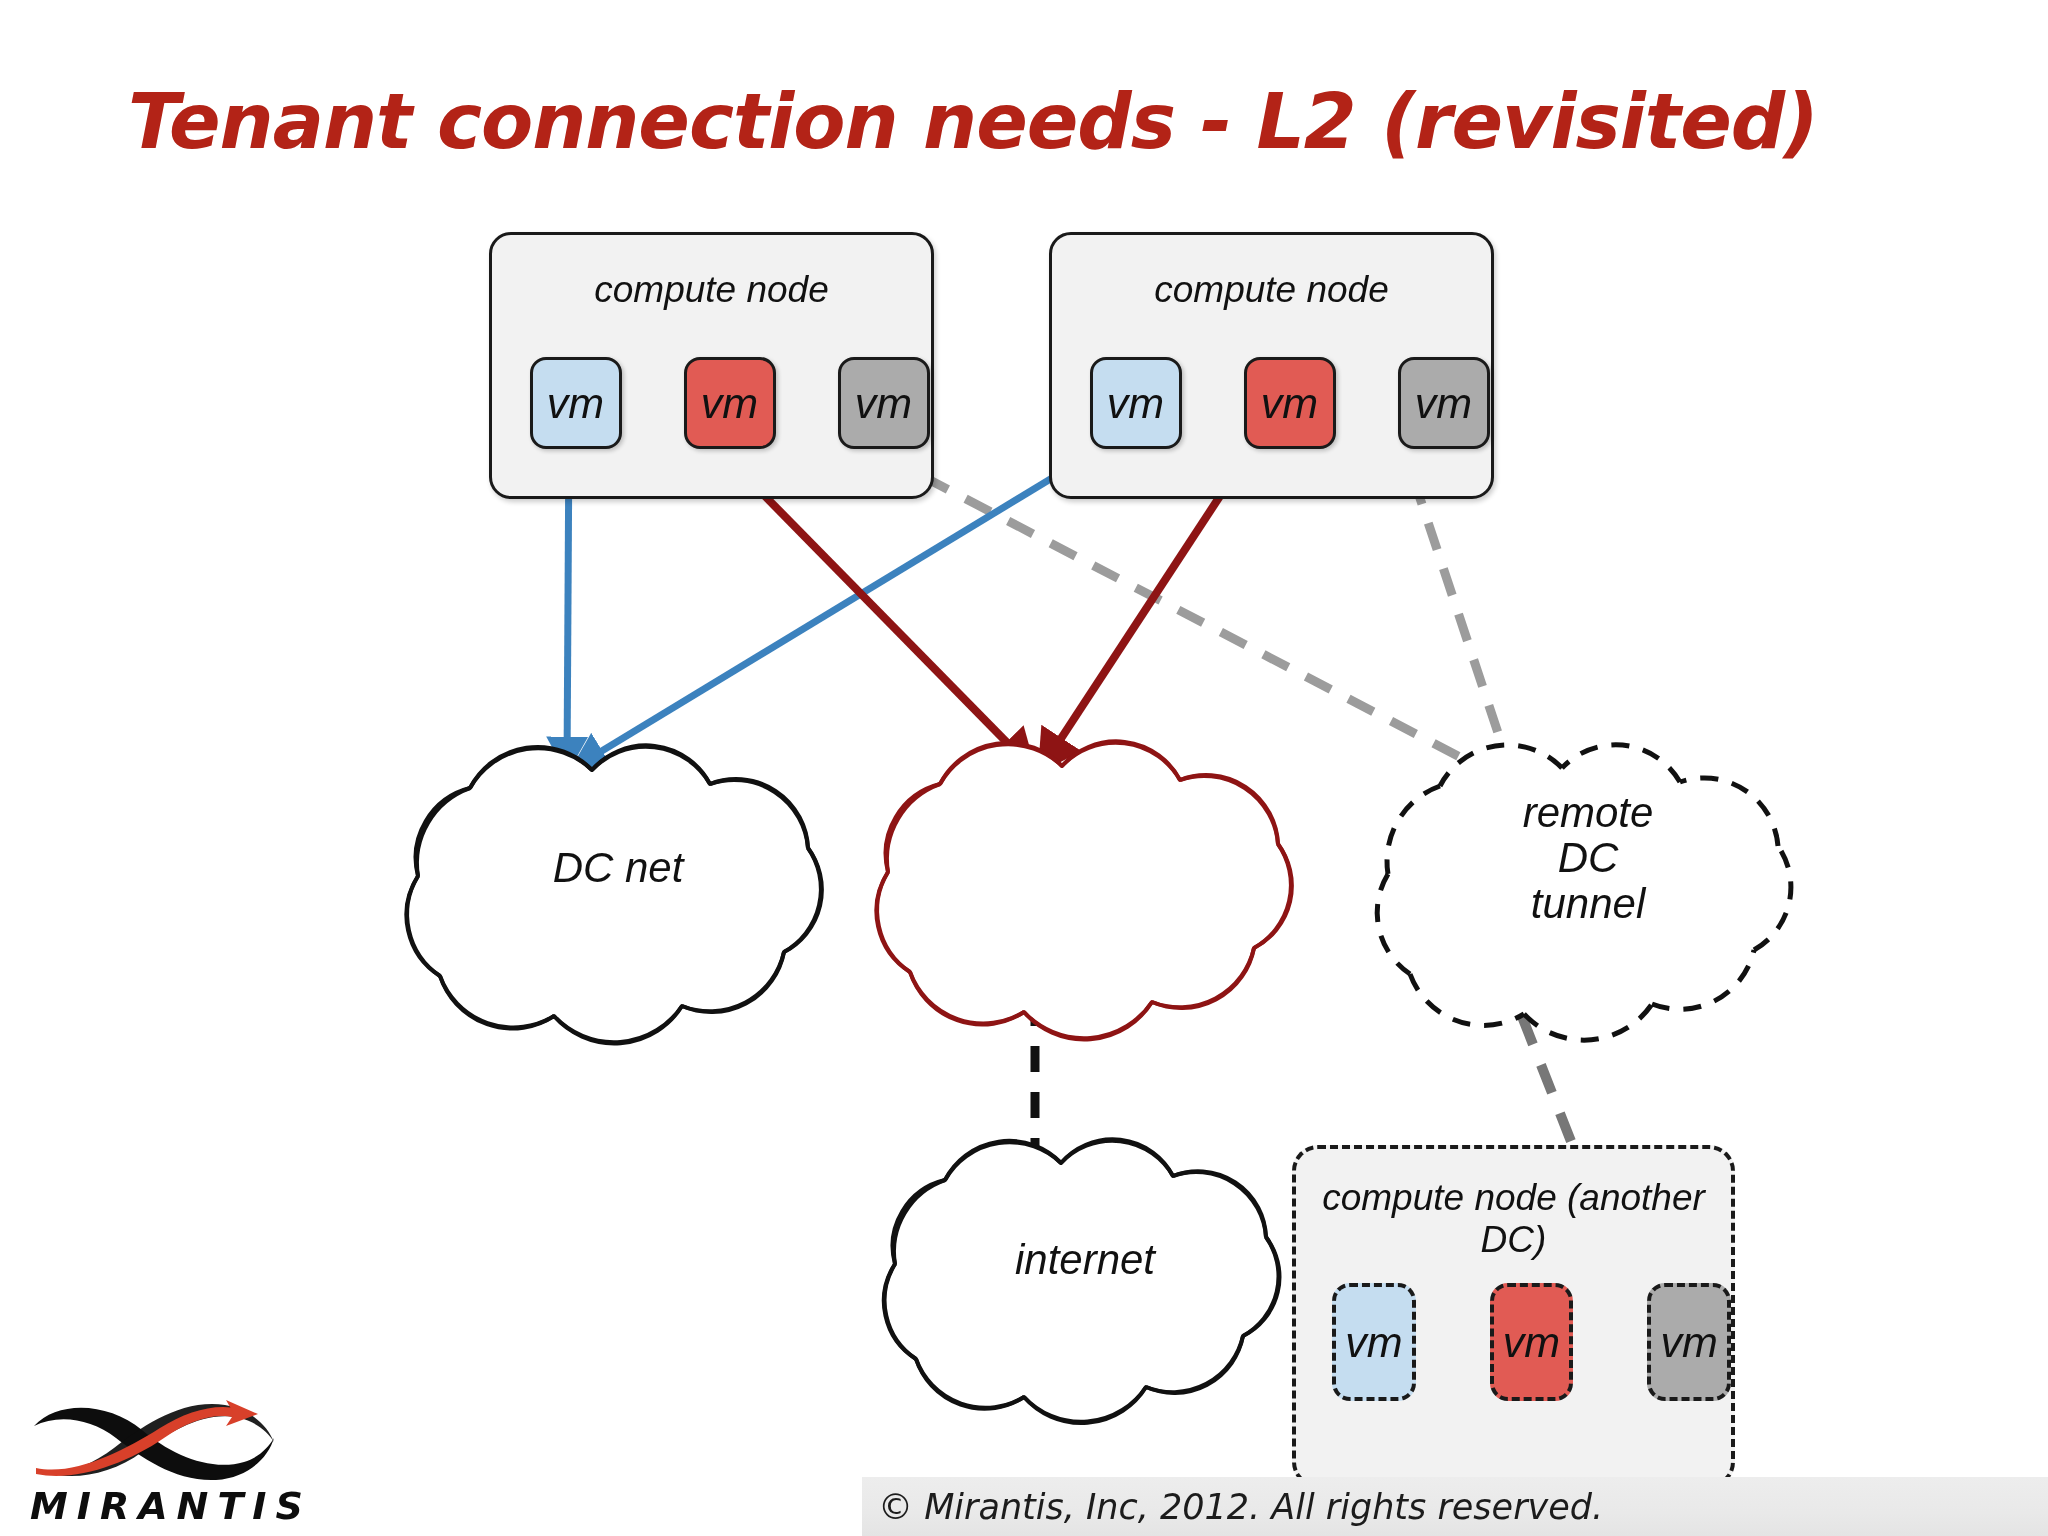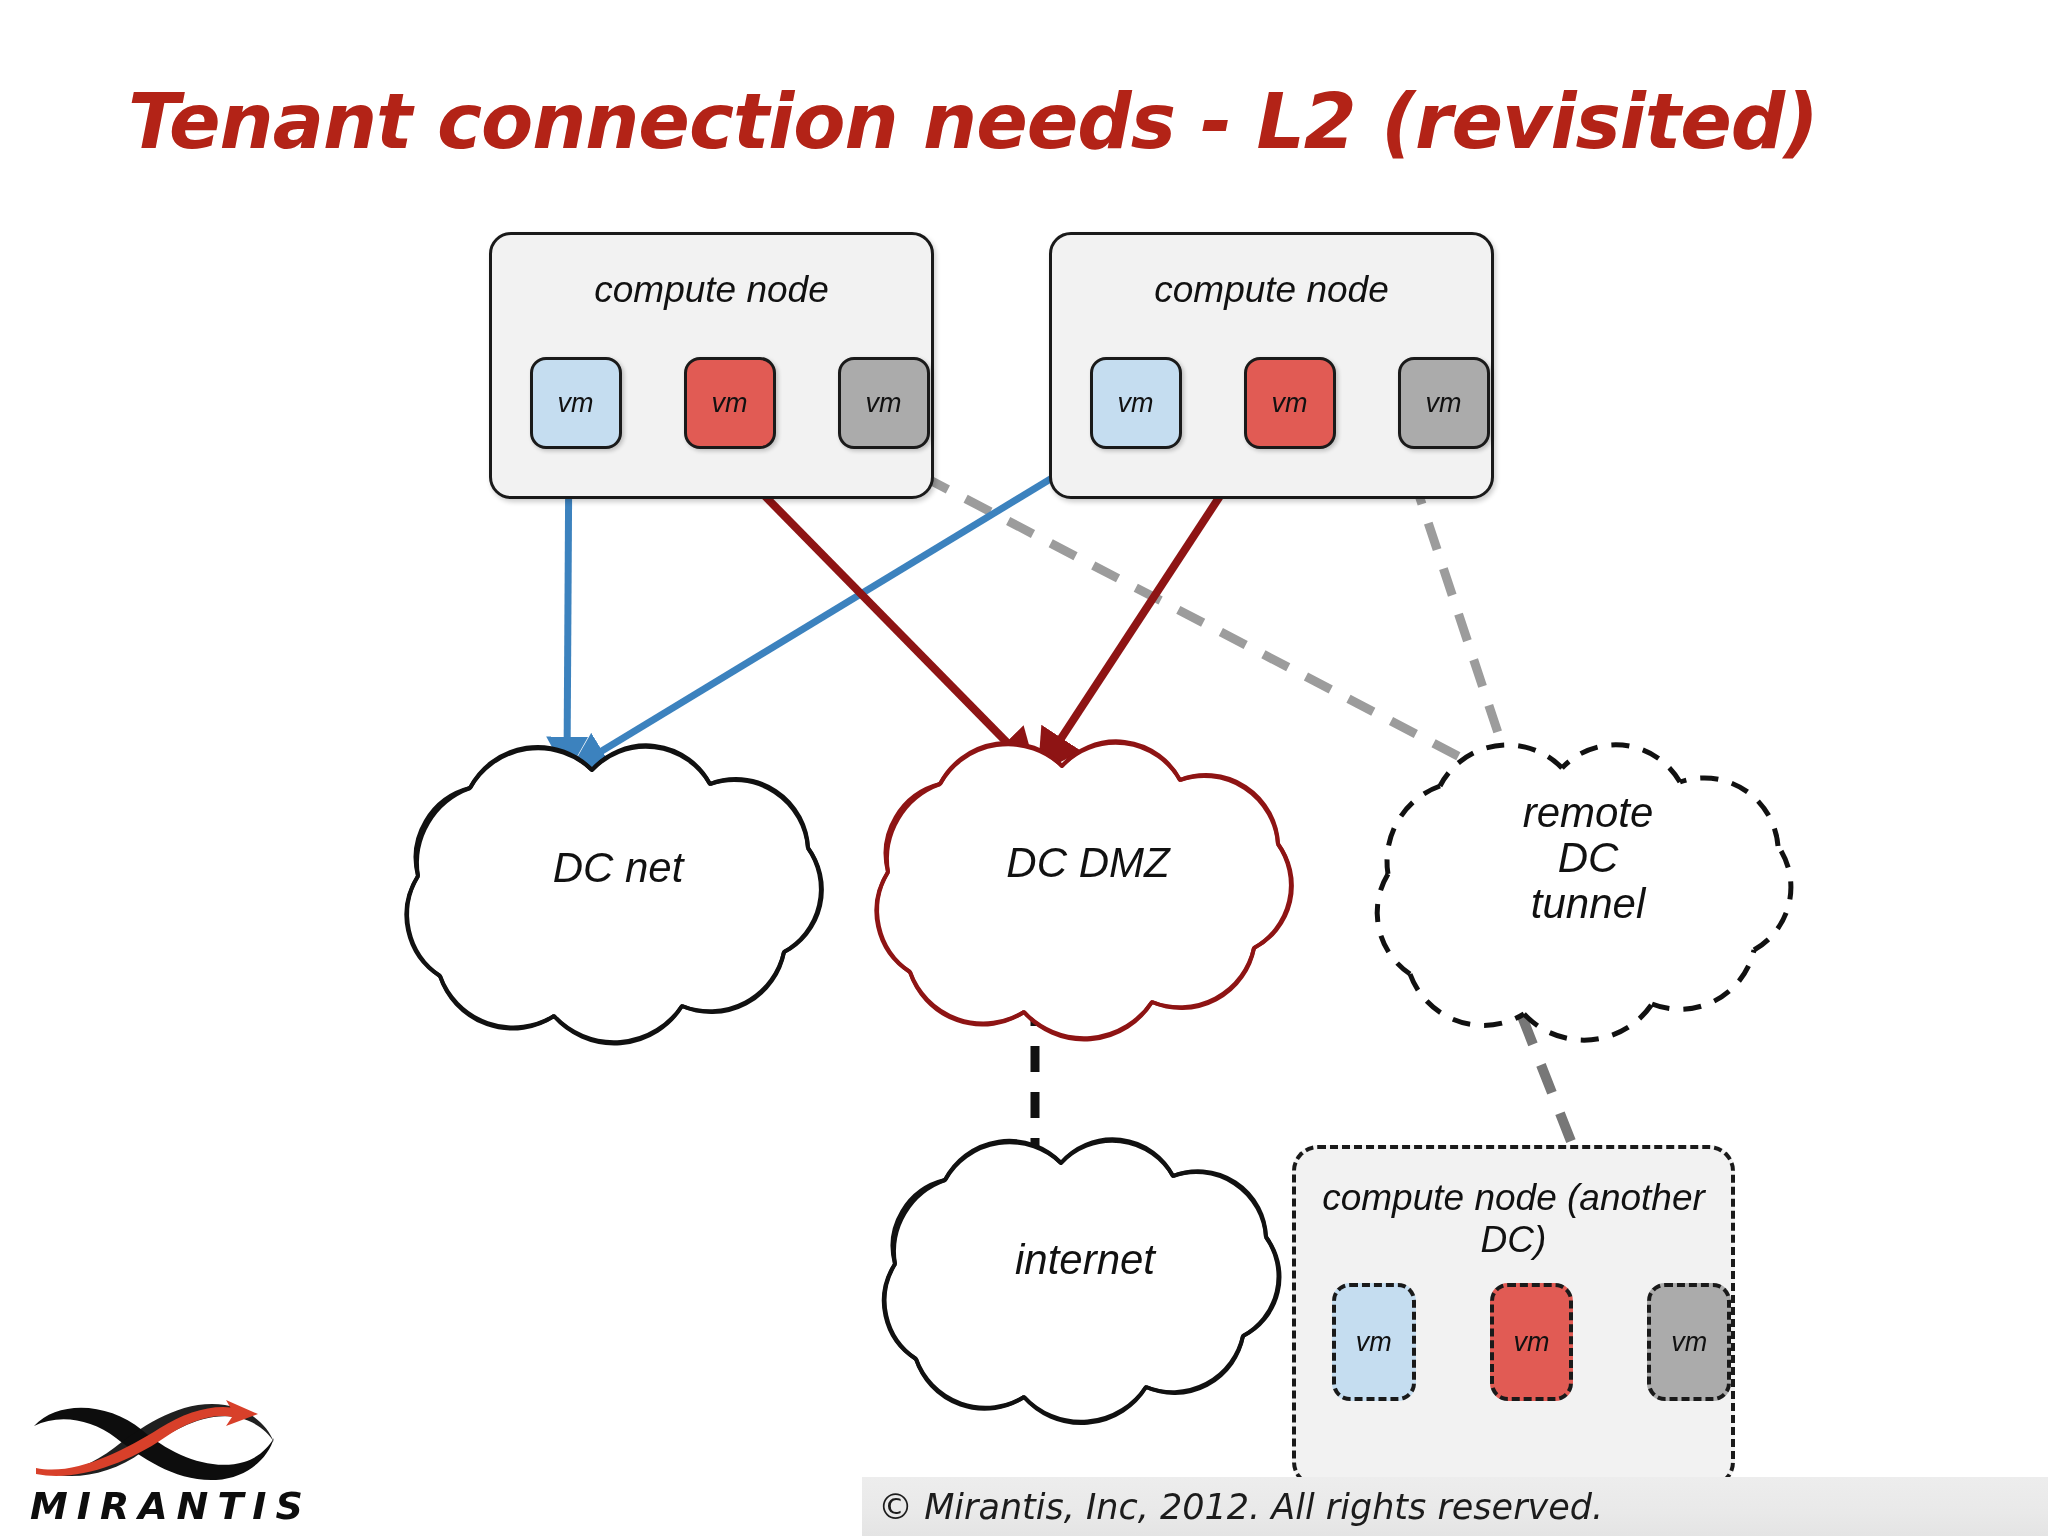--- a/index.html
+++ b/index.html
@@ -83,21 +83,21 @@
   .vm-box {
     width: 92px;
     height: 92px;
     border: 3px solid #1A1A1A;
     border-radius: 16px;
     box-sizing: border-box;
     display: flex;
     align-items: center;
     justify-content: center;
     font-family: "Liberation Sans", sans-serif;
-    font-size: 27px;
+    font-size: 43px;
     color: #111111;
     box-shadow: 2px 2px 4px rgba(0,0,0,0.22);
     margin-left: 36px;
   }
   .vm-box.vm-blue  { background: #C5DDF0; }
   .vm-box.vm-red   { background: #E15B54; }
   .vm-box.vm-gray  { background: #ABABAB; }
   .vm-box.dashed {
     border-style: dashed;
     border-width: 4px;
@@ -283,21 +283,20 @@
       <path d="M 1243 1336 a 68 68 0 0 0 23 -99" fill="none" stroke="#111111" stroke-width="4"></path>
       <path d="M 1146 1387 a 72 72 0 0 0 97 -51" fill="none" stroke="#111111" stroke-width="4"></path>
       <path d="M 1024 1397 a 78 78 0 0 0 122 -10" fill="none" stroke="#111111" stroke-width="4"></path>
       <path d="M 916 1359 a 74 74 0 0 0 108 38" fill="none" stroke="#111111" stroke-width="4"></path>
       <path d="M 895 1264 a 70 70 0 0 0 21 95" fill="none" stroke="#111111" stroke-width="4"></path>
     </g>
   </svg>
 
   <div class="cloud-label" style="left:418px; top:845px; width:400px;">DC net</div>
 
-  <div class="cloud-label" style="left:888px; top:840px; width:400px;">DC DMZ</div>
 
   <div class="cloud-label" style="left:1388px; top:790px; width:400px;">remote
 DC
 tunnel</div>
 
   <div class="cloud-label" style="left:895px; top:1237px; width:380px;">internet</div>
 
   <div class="compute-node" style="left:489px; top:232px; width:445px; height:267px;">
     <div class="compute-node-label" style="top:34px;">compute node</div>
     <div class="vm-row" style="top:122px;">

